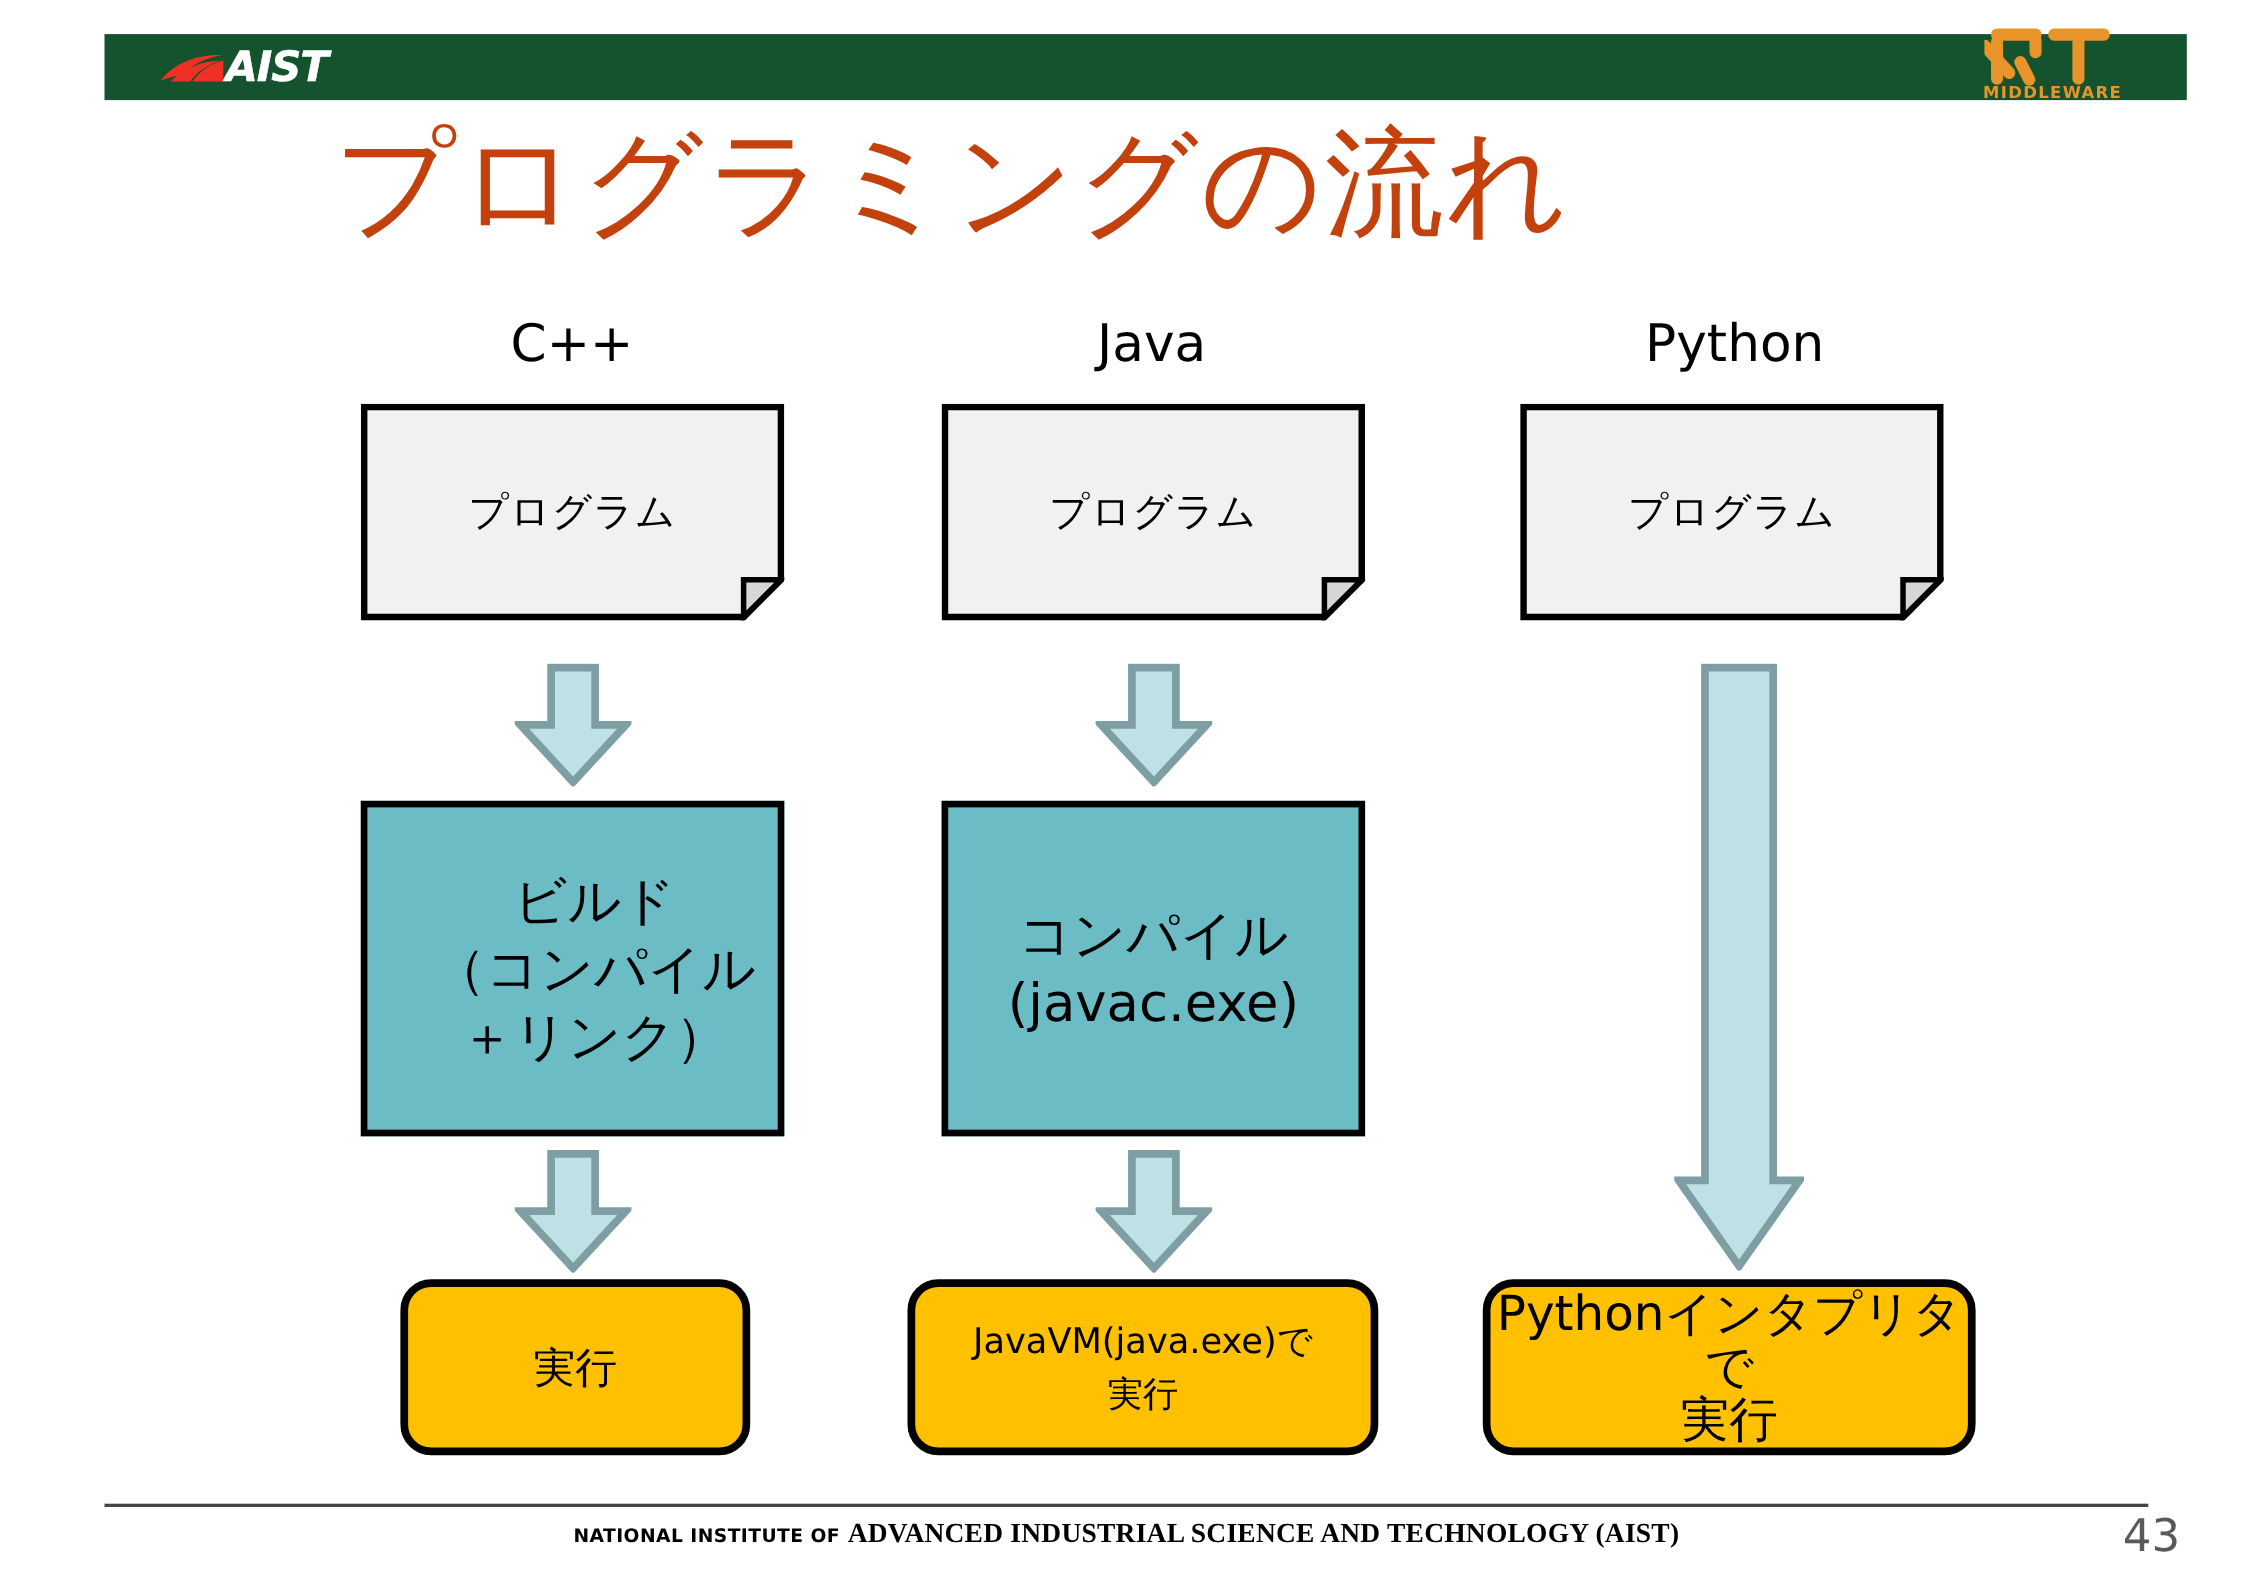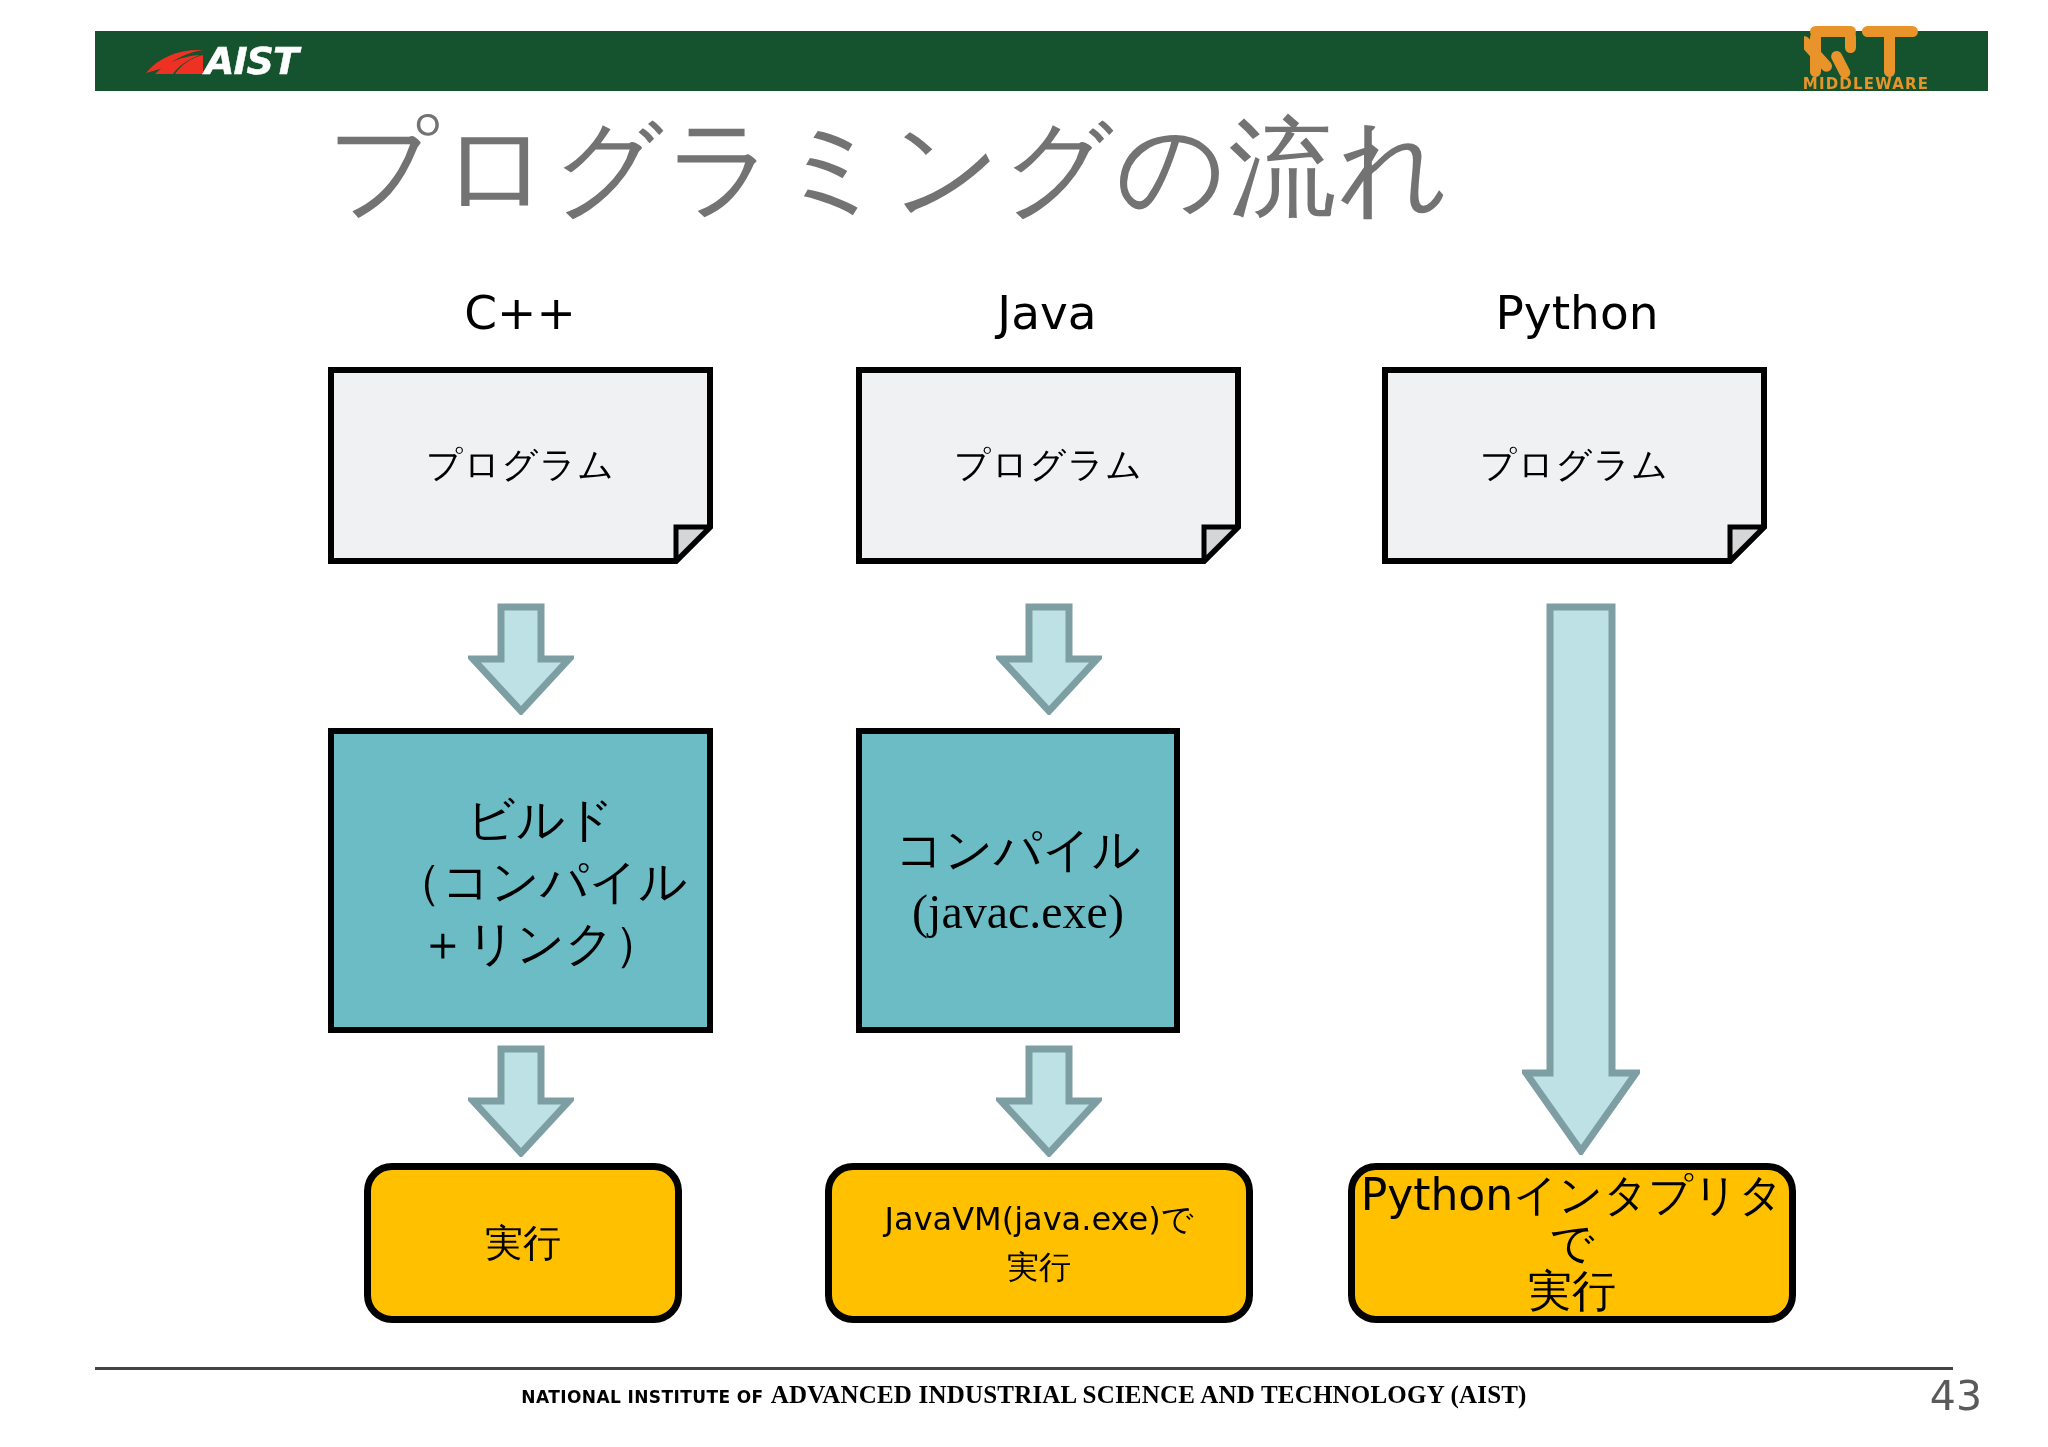--- a/index.html
+++ b/index.html
@@ -85,24 +85,23 @@
 
   
   #slide-title {
     position: absolute;
     left: 0;
     top: 105px;
     width: 1731px;
     text-align: center;
     font-size: 108px;
     line-height: 125px;
-    color: #737373;
+    color: #c2410c;
     font-weight: 400;
     letter-spacing: 2px;
-    padding-left: 24px;
   }
 
   
   .col-header {
     position: absolute;
     top: 285px;
     width: 300px;
     text-align: center;
     font-size: 47px;
     line-height: 56px;
@@ -160,23 +159,22 @@
   #proc-0 {
     left: 328px;
     top: 728px;
     width: 385px;
     height: 305px;
     padding-left: 40px;
   }
   #proc-1 {
     left: 856px;
     top: 728px;
-    width: 324px;
+    width: 385px;
     height: 305px;
-    font-family: Liberation Serif, serif;
   }
 
   
   .run-box {
     position: absolute;
     background: #FFC000;
     border: 7px solid #000000;
     border-radius: 28px;
     box-sizing: border-box;
     display: flex;

